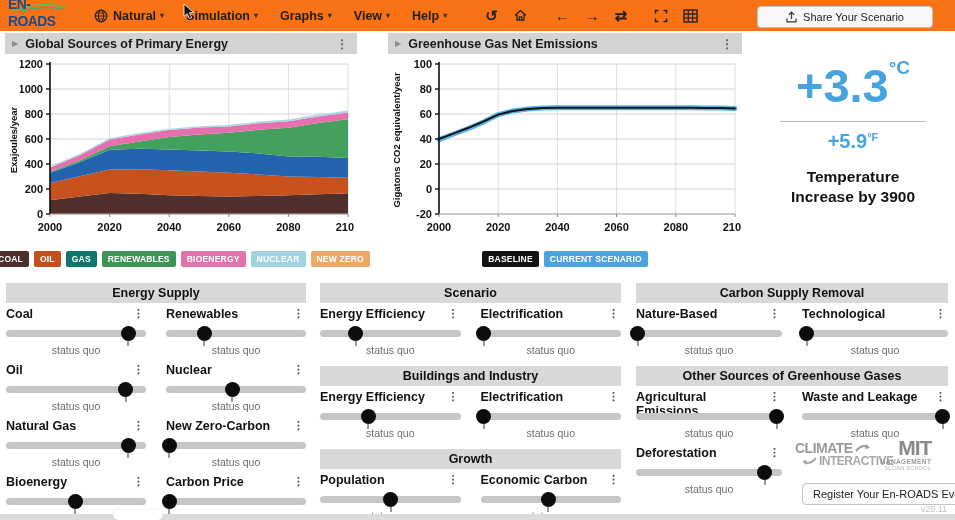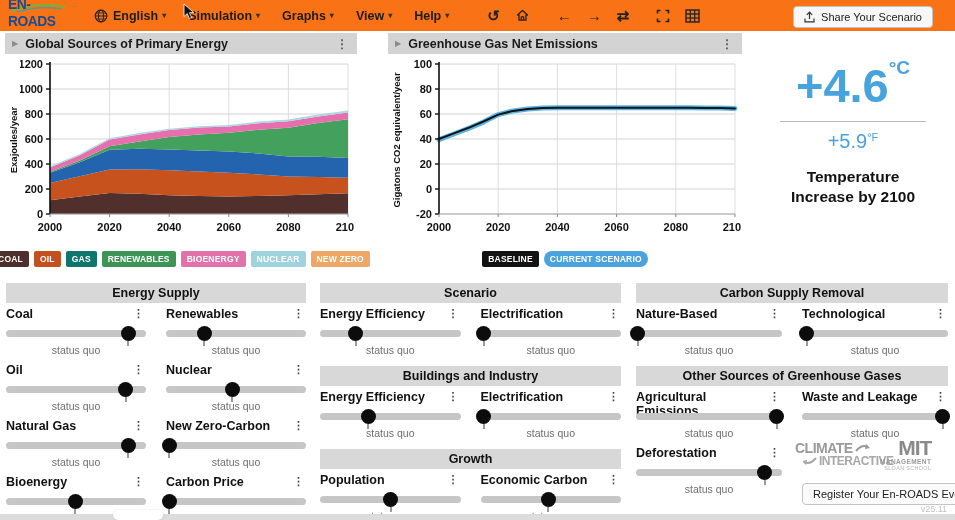--- a/index.html
+++ b/index.html
@@ -11,21 +11,21 @@
   #logo{margin-left:8px;margin-right:20px;position:relative;width:66px;height:26px;cursor:pointer;}
   #logo .logo-text{position:absolute;left:0;bottom:0;font-size:15px;font-weight:bold;letter-spacing:-0.5px;color:#1d4b8f;transform:scaleX(0.92);transform-origin:left;}
   #logo svg{position:absolute;left:2px;top:0;}
   .menu-item{display:flex;align-items:center;gap:4px;margin-right:22px;font-size:12.5px;font-weight:bold;color:#1d1d1d;cursor:pointer;white-space:nowrap;}
   .menu-item .caret{font-size:8px;color:#333;}
   .globe{margin-right:5px;display:flex;align-items:center;}
   #toolbar-icons{display:flex;align-items:center;gap:15px;margin-left:16px;color:#222;}
   .tool-ic{font-size:15px;font-weight:bold;color:#222;cursor:pointer;line-height:1;}
   .tool-svg{display:flex;align-items:center;cursor:pointer;}
   .gap-l{margin-left:12px;}
-  #share-btn{position:absolute;right:22px;top:6px;height:20px;display:flex;align-items:center;gap:6px;padding:0 10px;border:1px solid #c3c3c3;border-radius:4px;background:#f7f7f7;font-size:11px;color:#222;cursor:pointer;}
+  #share-btn{position:absolute;right:22px;top:6px;height:20px;display:flex;align-items:center;gap:6px;padding:0 28px;border:1px solid #c3c3c3;border-radius:4px;background:#f7f7f7;font-size:11px;color:#222;cursor:pointer;}
   #cursor{position:absolute;left:183px;top:4px;z-index:50;}
 
   
   .chart-panel{position:absolute;top:33px;}
   #panel-energy{left:5px;width:352px;}
   #panel-ghg{left:388px;width:354px;}
   .chart-header{height:21px;background:#d3d3d3;display:flex;align-items:center;padding:0 7px;cursor:pointer;}
   .panel-caret{font-size:8px;color:#8a8a8a;margin-right:7px;}
   .chart-title{font-size:12.5px;font-weight:bold;color:#1a1a1a;}
   .kebab{margin-left:auto;color:#555;font-weight:bold;font-size:12px;cursor:pointer;padding:0 2px;}
@@ -33,21 +33,21 @@
   .ylab{position:relative;width:15px;height:168px;flex:none;}
   .ylab span{position:absolute;left:50%;top:50%;transform:translate(-50%,-50%) rotate(-90deg);white-space:nowrap;font-size:9.5px;font-weight:bold;color:#111;}
   .legend{display:flex;justify-content:center;gap:5px;margin-top:5px;}
   .chip{font-size:8.5px;font-weight:bold;color:#fff;padding:3px 6px;border-radius:2px;letter-spacing:0.2px;cursor:pointer;white-space:nowrap;}
 
   
   #temp-panel{position:absolute;left:757px;top:58px;width:192px;text-align:center;}
   #temp-main{font-size:47px;font-weight:bold;color:#47a3dd;line-height:1;}
   #temp-main sup{font-size:19px;font-weight:bold;vertical-align:28px;}
   #temp-divider{width:146px;border-top:1px solid #b9b9b9;margin:12px auto 8px auto;}
-  #temp-f{font-size:20px;font-weight:normal;color:#47a3dd;}
+  #temp-f{font-size:20px;font-weight:bold;color:#47a3dd;}
   #temp-f sup{font-size:11px;vertical-align:7px;}
   #temp-caption{margin:14px auto 0 auto;width:130px;font-size:15.5px;font-weight:bold;color:#111;line-height:1.3;}
 
   
   .scol{position:absolute;top:283px;}
   #col-0{left:6px;width:300px;}
   #col-1{left:320px;width:301px;}
   #col-2{left:636px;width:312px;}
   .section{margin-bottom:3px;}
   .section-header{height:20px;background:#d8d8d8;display:flex;align-items:center;justify-content:center;font-size:12.5px;font-weight:bold;color:#111;margin-bottom:4px;}
@@ -91,21 +91,21 @@
       <svg width="14" height="14" viewBox="0 0 14 14">
           <circle cx="7" cy="7" r="5.8" fill="none" stroke="#222" stroke-width="1.2"></circle>
           <ellipse cx="7" cy="7" rx="2.6" ry="5.8" fill="none" stroke="#222" stroke-width="1"></ellipse>
           <line x1="1.2" y1="7" x2="12.8" y2="7" stroke="#222" stroke-width="1"></line>
           <line x1="2" y1="4" x2="12" y2="4" stroke="#222" stroke-width="0.8"></line>
           <line x1="2" y1="10" x2="12" y2="10" stroke="#222" stroke-width="0.8"></line>
         </svg>
     </span>
     <span id="menus" style="display: flex;">
         <div class="menu-item">
-          <span>English</span>
+          <span>Natural</span>
           <span class="caret">▾</span>
         </div>
         <div class="menu-item">
           <span>Simulation</span>
           <span class="caret">▾</span>
         </div>
         <div class="menu-item">
           <span>Graphs</span>
           <span class="caret">▾</span>
         </div>
@@ -279,29 +279,29 @@
           <line x1="213.6" y1="158" x2="213.6" y2="161" stroke="#888" stroke-width="1"></line>
           <text x="213.6" y="175" text-anchor="middle" font-size="11" font-weight="bold" fill="#111" font-family="&quot;Liberation Sans&quot;,sans-serif">2060</text>
           <line x1="272.8" y1="158" x2="272.8" y2="161" stroke="#888" stroke-width="1"></line>
           <text x="272.8" y="175" text-anchor="middle" font-size="11" font-weight="bold" fill="#111" font-family="&quot;Liberation Sans&quot;,sans-serif">2080</text>
           <line x1="332" y1="158" x2="332" y2="161" stroke="#888" stroke-width="1"></line>
           <text x="332" y="175" text-anchor="middle" font-size="11" font-weight="bold" fill="#111" font-family="&quot;Liberation Sans&quot;,sans-serif">2100</text>
         </svg>
     </div>
     <div class="legend" id="ghg-legend">
         <span class="chip" style="background: rgb(18, 18, 18);">BASELINE</span>
-        <span class="chip" style="background: rgb(74, 163, 220); border-radius: 8px;">CURRENT SCENARIO</span>
+        <span class="chip" style="background: rgb(74, 163, 220);">CURRENT SCENARIO</span>
       </div>
   </div>
 
   <div id="temp-panel">
-    <div id="temp-main"><span>+4.6</span><sup>°C</sup></div>
+    <div id="temp-main"><span>+3.3</span><sup>°C</sup></div>
     <div id="temp-divider"></div>
     <div id="temp-f"><span>+5.9</span><sup>°F</sup></div>
-    <div id="temp-caption">Temperature Increase by 2100</div>
+    <div id="temp-caption">Temperature Increase by 3900</div>
   </div>
 
   <div class="scol" id="col-0">
       <div class="section">
         <div class="section-header">Energy Supply</div>
         <div class="srow">
           <div class="scell">
             <div class="slabel-row">
               <span class="slabel">Coal</span>
               <span class="skebab">⋮</span>

